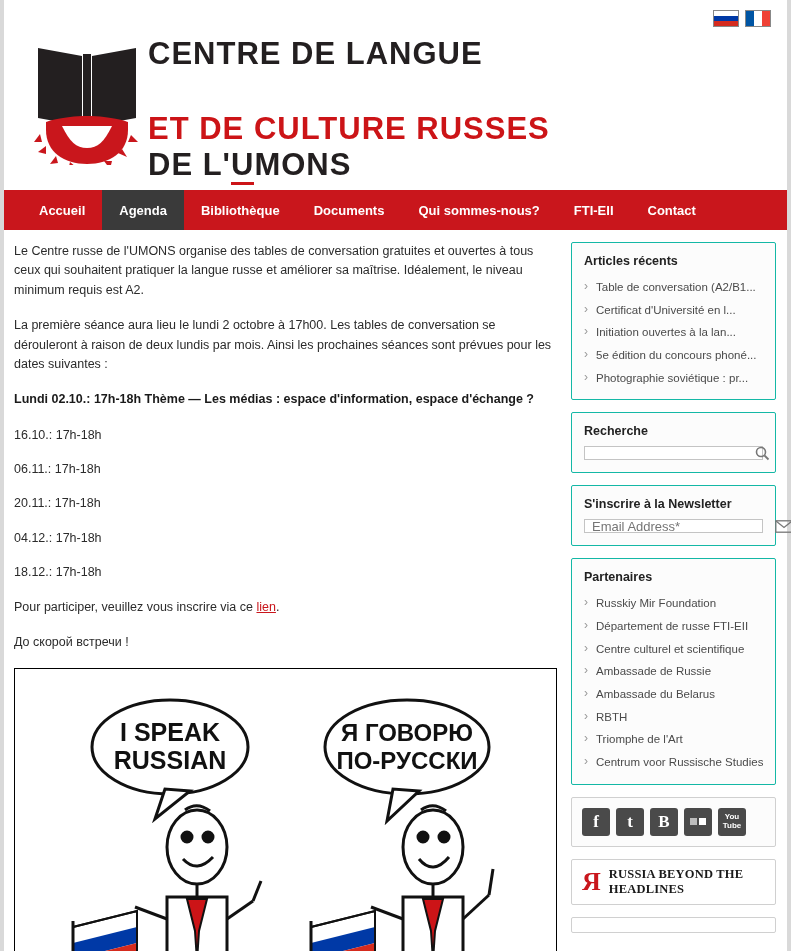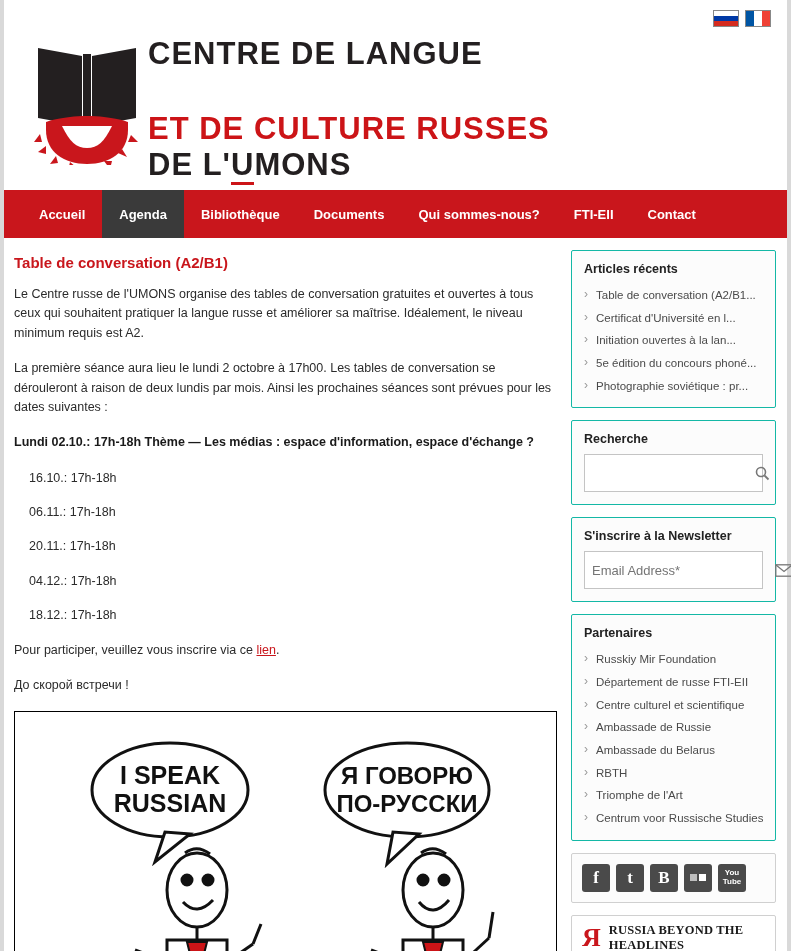--- a/index.html
+++ b/index.html
@@ -70,21 +70,21 @@
     white-space: nowrap;
   }
   .t1 { color: #231f20; }
   .t2 { color: #cc1417; margin-top: 44px; }
   .t3 { color: #231f20; }
   .t3 u { text-decoration: none; border-bottom: 3px solid #cc1417; }
 
   
   .nav {
     background: #c9161c;
-    height: 48px;
+    height: 40px;
     display: flex;
     align-items: stretch;
     padding-left: 18px;
   }
   .nav a {
     color: #ffffff;
     text-decoration: none;
     font-size: 13px;
     font-weight: bold;
     display: flex;
@@ -109,21 +109,21 @@
     font-weight: bold;
     margin: 4px 0 14px 0;
   }
   .main p {
     font-size: 12.5px;
     color: #2b2b2b;
     line-height: 1.55;
     margin: 0 0 16px 0;
   }
   .main p.bold { font-weight: bold; color: #1a1a1a; }
-  .main p.date { margin-bottom: 15px; margin-left: 15px; }
+  .main p.date { margin-bottom: 15px; }
   .main a.inline { color: #c9161c; }
 
   
   .cartoon {
     width: 543px;
     height: 345px;
     border: 1px solid #000;
     background: #ffffff;
     margin-top: 8px;
     position: relative;
@@ -166,21 +166,21 @@
     color: #999;
     font-size: 12px;
   }
   .widget .inner { padding: 0 12px 12px 12px; }
 
   .searchbox, .mailbox {
     display: flex;
     align-items: center;
     border: 1px solid #c4c4c4;
     background: #fff;
-    height: 38px;
+    height: 14px;
   }
   .searchbox input, .mailbox input {
     border: none;
     outline: none;
     flex: 1;
     font-size: 12px;
     padding: 0 7px;
     color: #777;
     font-family: "Liberation Sans", sans-serif;
     background: transparent;
@@ -309,21 +309,20 @@
       <a href="#">Bibliothèque</a>
       <a href="#">Documents</a>
       <a href="#">Qui sommes-nous?</a>
       <a href="#">FTI-EII</a>
       <a href="#">Contact</a>
     </div>
 
     <div class="content">
 
       <div class="main">
-        <h1 class="post-title">Table de conversation (A2/B1)</h1>
         <p>Le Centre russe de l'UMONS organise des tables de conversation gratuites et ouvertes à tous ceux qui souhaitent pratiquer la langue russe et améliorer sa maîtrise. Idéalement, le niveau minimum requis est A2.</p>
         <p>La première séance aura lieu le lundi 2 octobre à 17h00. Les tables de conversation se dérouleront à raison de deux lundis par mois. Ainsi les prochaines séances sont prévues pour les dates suivantes :</p>
         <p class="bold">Lundi 02.10.: 17h-18h Thème — Les médias : espace d'information, espace d'échange ?</p>
         <p class="date">16.10.: 17h-18h</p>
         <p class="date">06.11.: 17h-18h</p>
         <p class="date">20.11.: 17h-18h</p>
         <p class="date">04.12.: 17h-18h</p>
         <p class="date">18.12.: 17h-18h</p>
         <p><span>Pour participer, veuillez vous inscrire via ce </span><a class="inline" href="#">lien</a><span>.</span></p>
         <p>До скорой встречи !</p>

